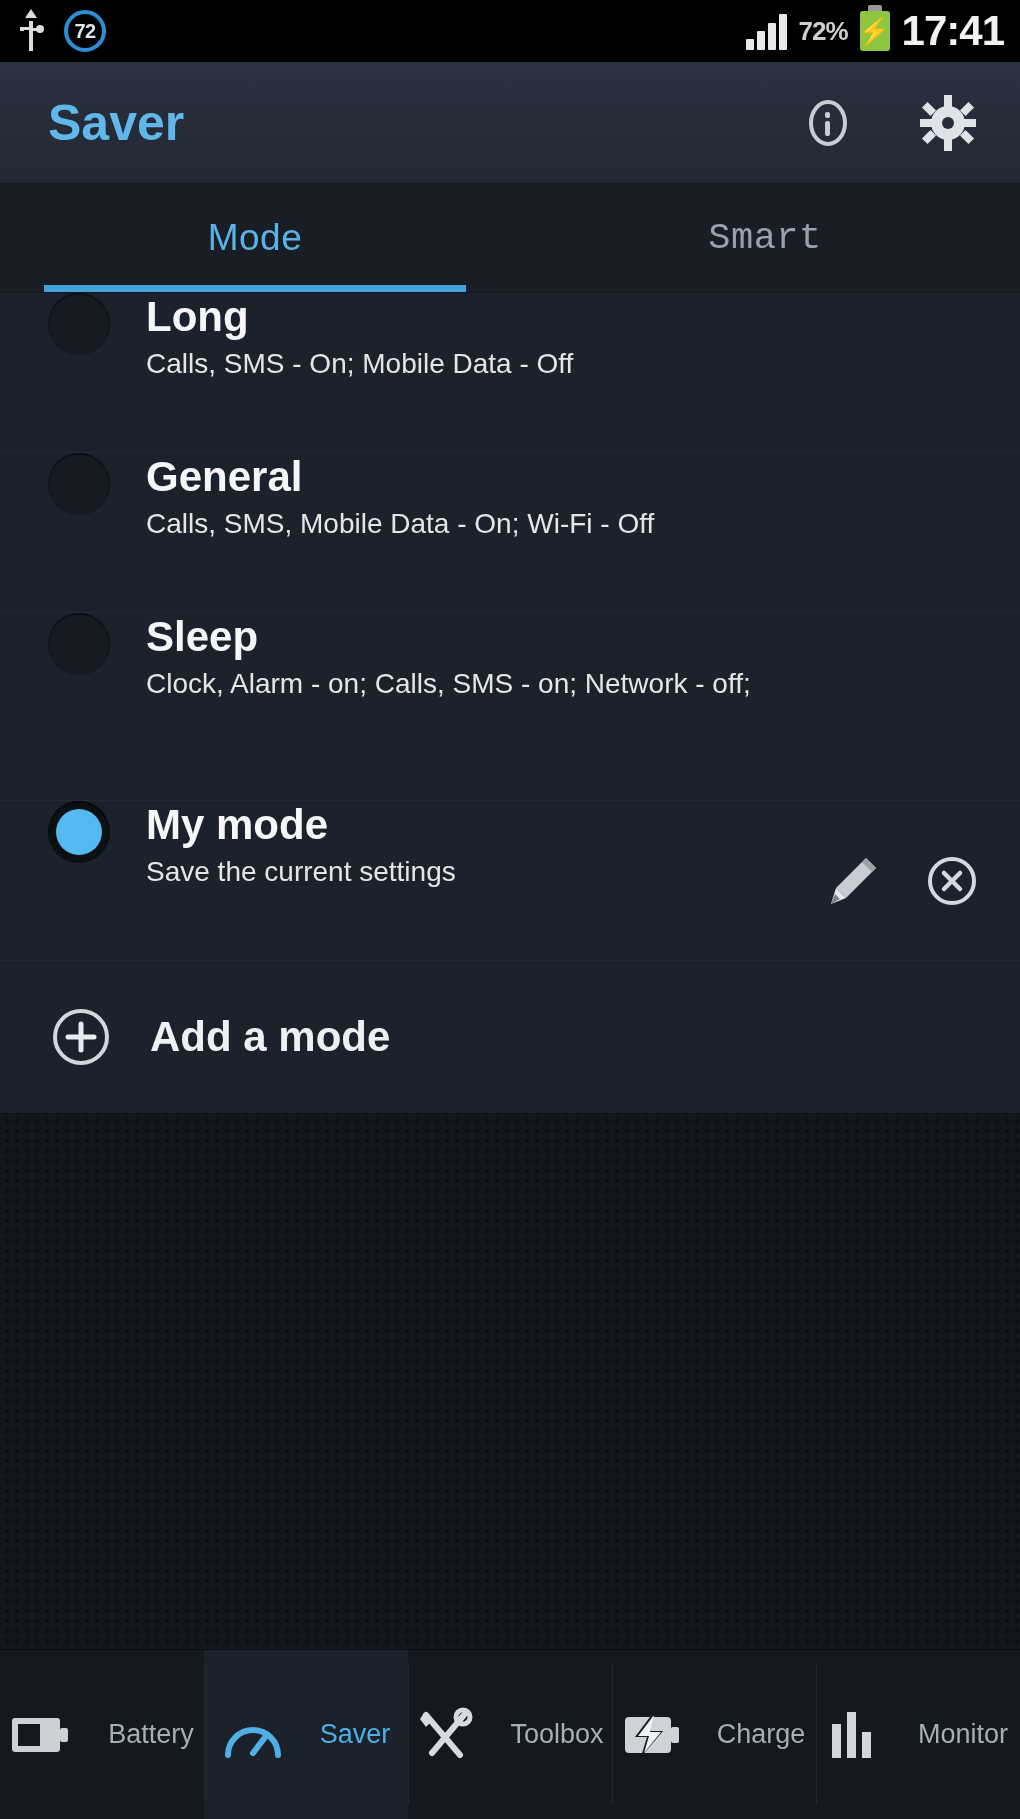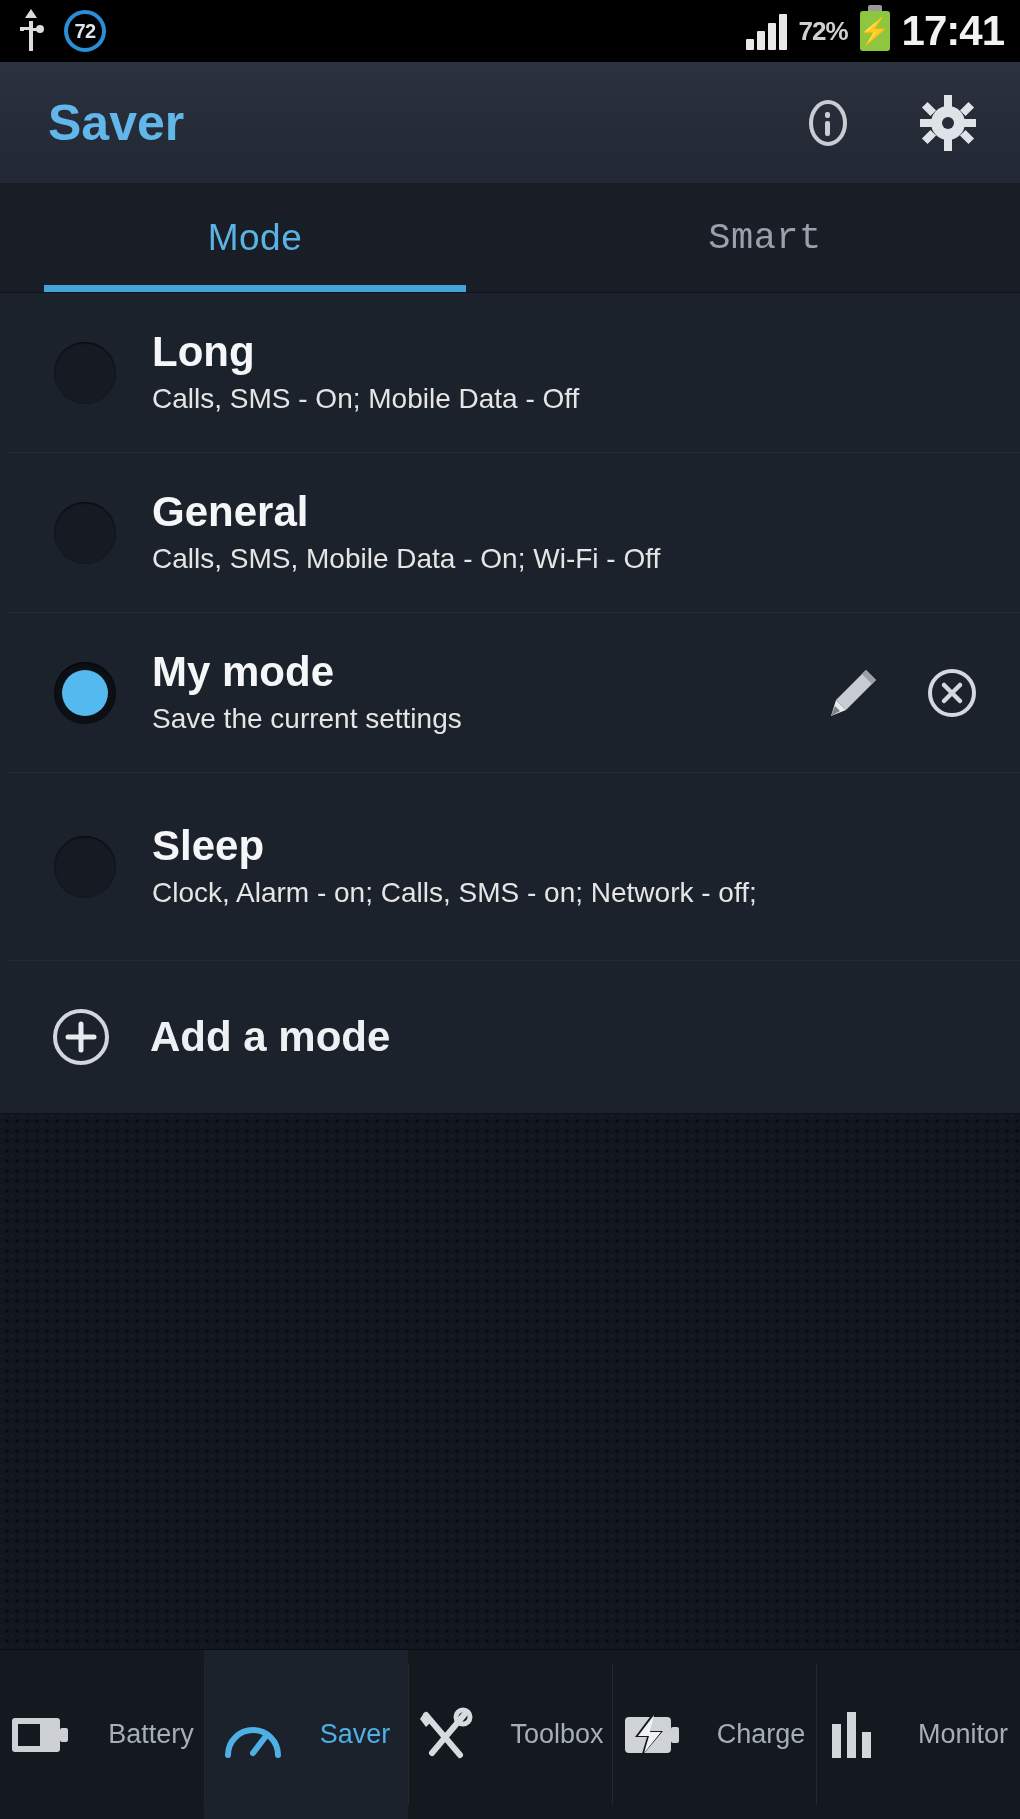--- a/index.html
+++ b/index.html
@@ -177,27 +177,25 @@
     background: #45a3dc;
   }
 
   
   .mode-list {
     background: #1c222c;
   }
   .mode-row {
     position: relative;
     display: flex;
-    align-items: center;
     padding: 0 40px 0 48px;
     min-height: 160px;
     box-sizing: border-box;
     border-bottom: 1px solid #232a35;
     cursor: pointer;
-    margin-left: 6px;
   }
   .mode-row.tall { min-height: 188px; }
   .radio {
     width: 62px;
     height: 62px;
     border-radius: 50%;
     background: #161b23;
     box-shadow: inset 0 1px 2px rgba(0,0,0,.8);
     flex: 0 0 auto;
     margin-right: 36px;
@@ -377,20 +375,28 @@
         <div class="mode-title">Long</div>
         <div class="mode-sub">Calls, SMS - On; Mobile Data - Off</div>
       </div>
     </div>
 
     <div class="mode-row">
       <span class="radio"></span>
       <div class="mode-texts">
         <div class="mode-title">General</div>
         <div class="mode-sub">Calls, SMS, Mobile Data - On; Wi-Fi - Off</div>
+      </div>
+    </div>
+
+    <div class="mode-row tall">
+      <span class="radio"></span>
+      <div class="mode-texts">
+        <div class="mode-title">Sleep</div>
+        <div class="mode-sub">Clock, Alarm - on; Calls, SMS - on; Network - off;</div>
       </div>
     </div>
 
     <div class="mode-row">
       <span class="radio checked">
           <i></i>
         </span>
       <div class="mode-texts">
         <div class="mode-title">My mode</div>
         <div class="mode-sub">Save the current settings</div>
@@ -409,28 +415,20 @@
         <span class="icon-btn">
           <svg width="56" height="56" viewBox="0 0 56 56">
             <circle cx="28" cy="28" r="22" fill="none" stroke="#d5d9df" stroke-width="4"></circle>
             <line x1="20" y1="20" x2="36" y2="36" stroke="#d5d9df" stroke-width="4.5" stroke-linecap="round"></line>
             <line x1="36" y1="20" x2="20" y2="36" stroke="#d5d9df" stroke-width="4.5" stroke-linecap="round"></line>
           </svg>
         </span>
       </div>
     </div>
 
-    <div class="mode-row tall">
-      <span class="radio"></span>
-      <div class="mode-texts">
-        <div class="mode-title">Sleep</div>
-        <div class="mode-sub">Clock, Alarm - on; Calls, SMS - on; Network - off;</div>
-      </div>
-    </div>
-
     <div class="add-row">
       <span class="plus-wrap">
         <svg width="66" height="66" viewBox="0 0 66 66">
           <circle cx="33" cy="33" r="26" fill="none" stroke="#d3d7dd" stroke-width="4"></circle>
           <line x1="33" y1="20" x2="33" y2="46" stroke="#e8ebef" stroke-width="5" stroke-linecap="round"></line>
           <line x1="20" y1="33" x2="46" y2="33" stroke="#e8ebef" stroke-width="5" stroke-linecap="round"></line>
         </svg>
       </span>
       <span class="add-label">Add a mode</span>
     </div>

